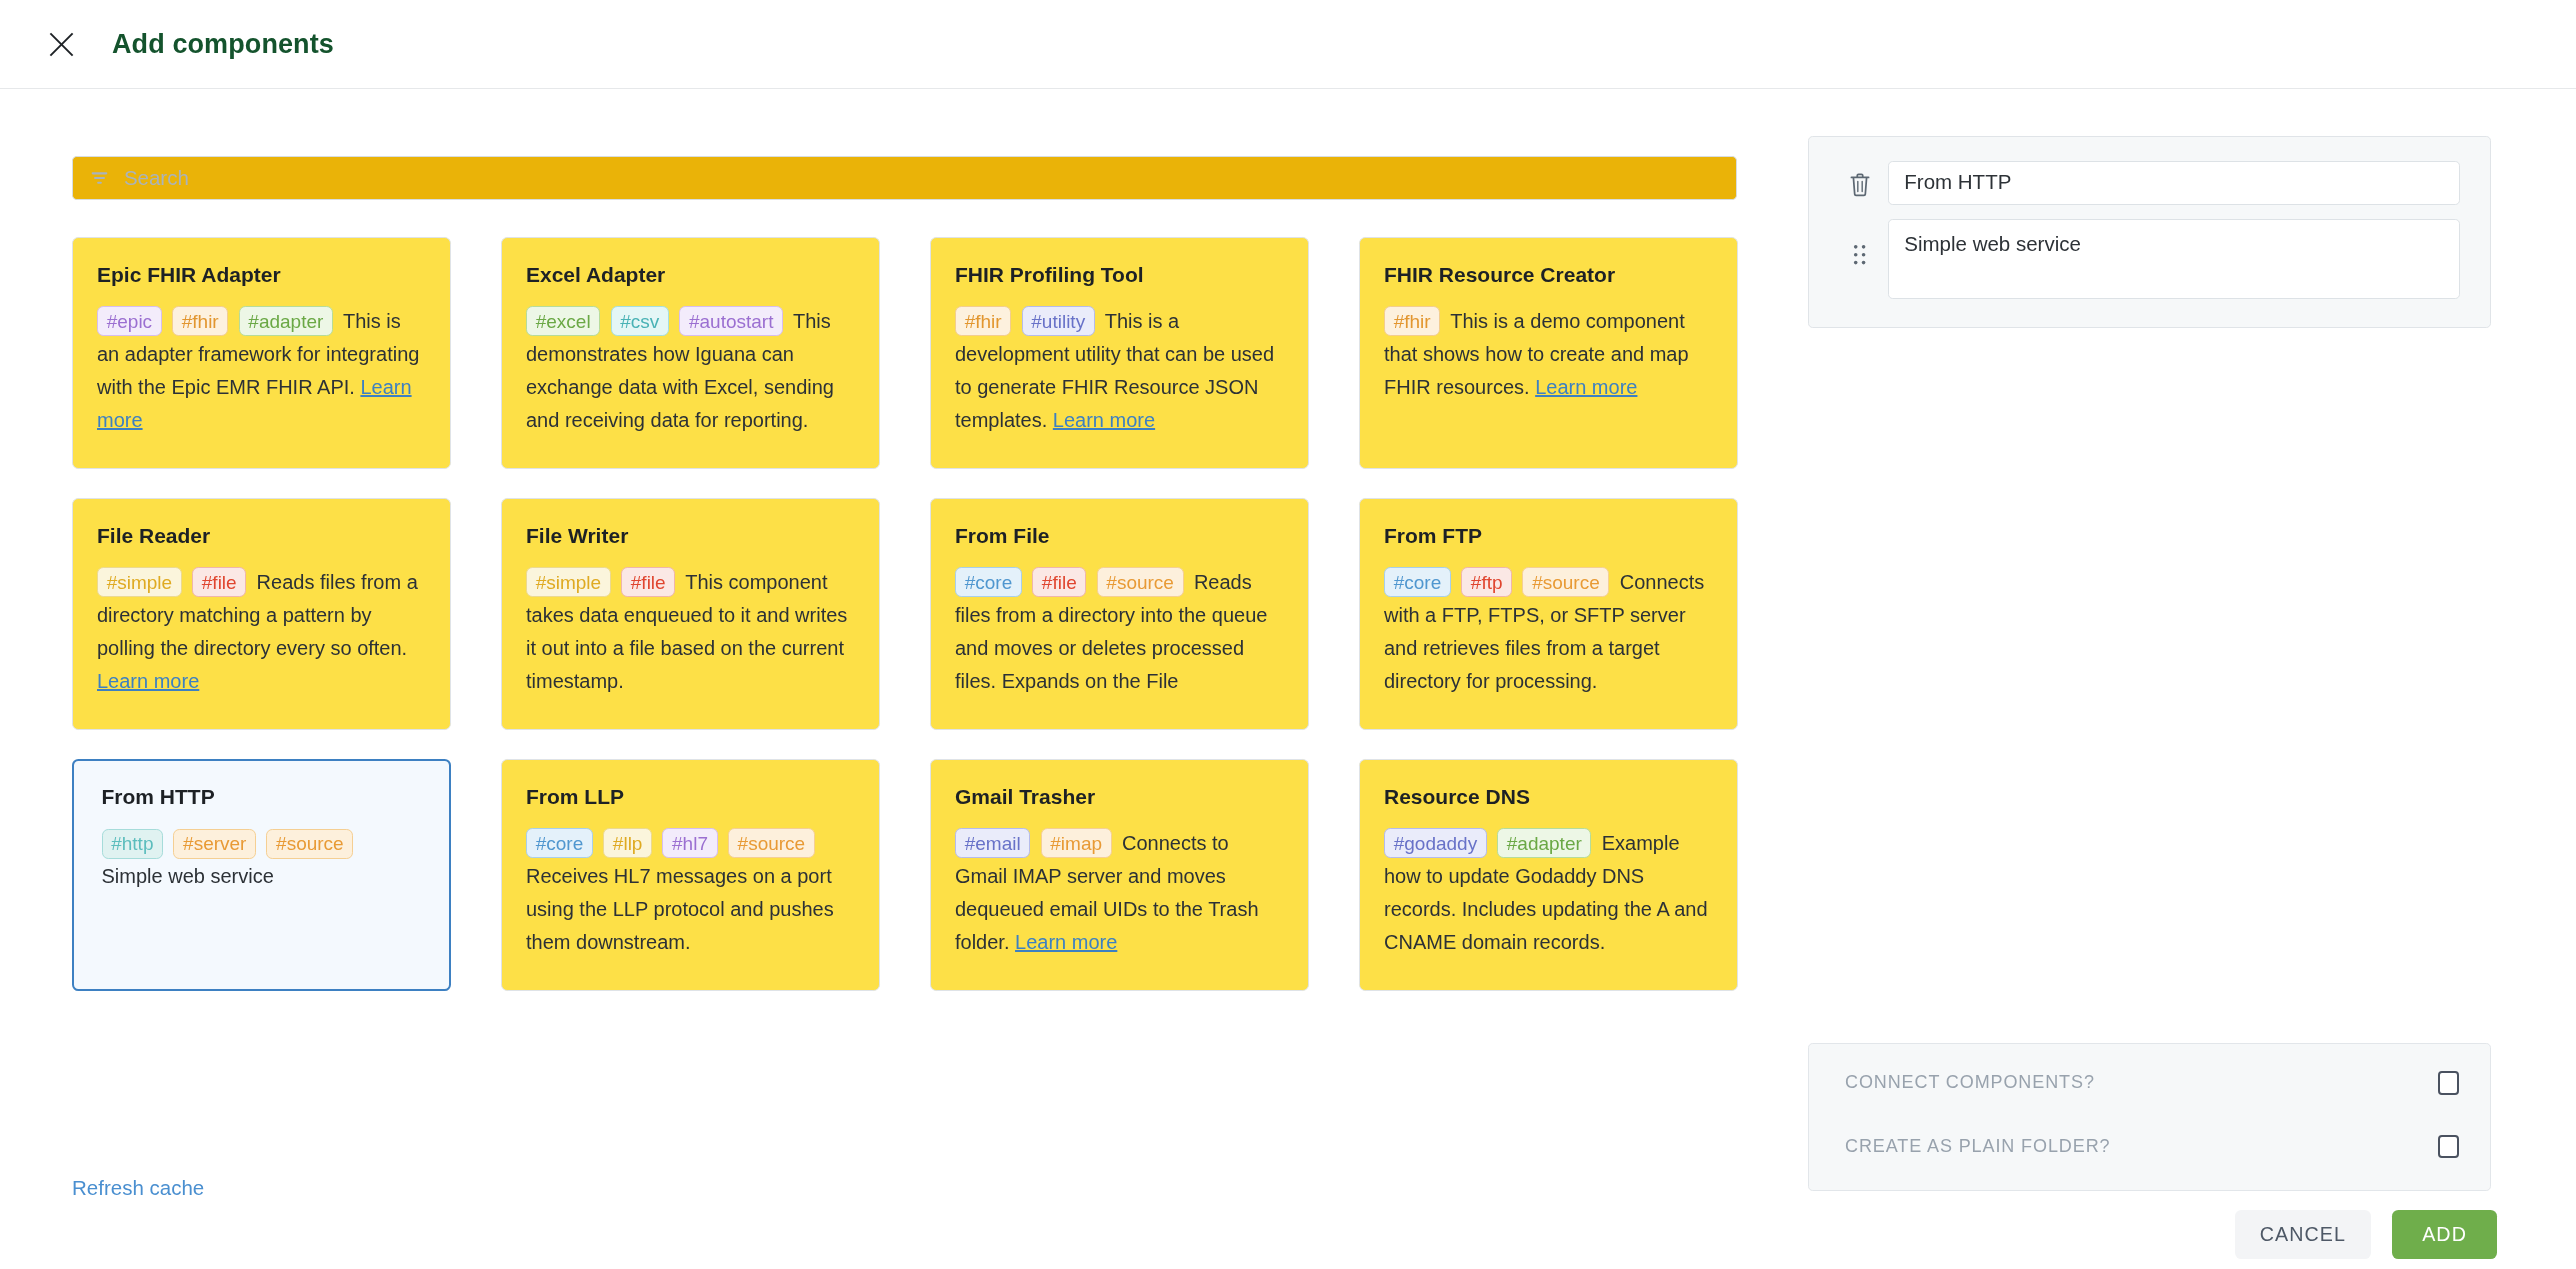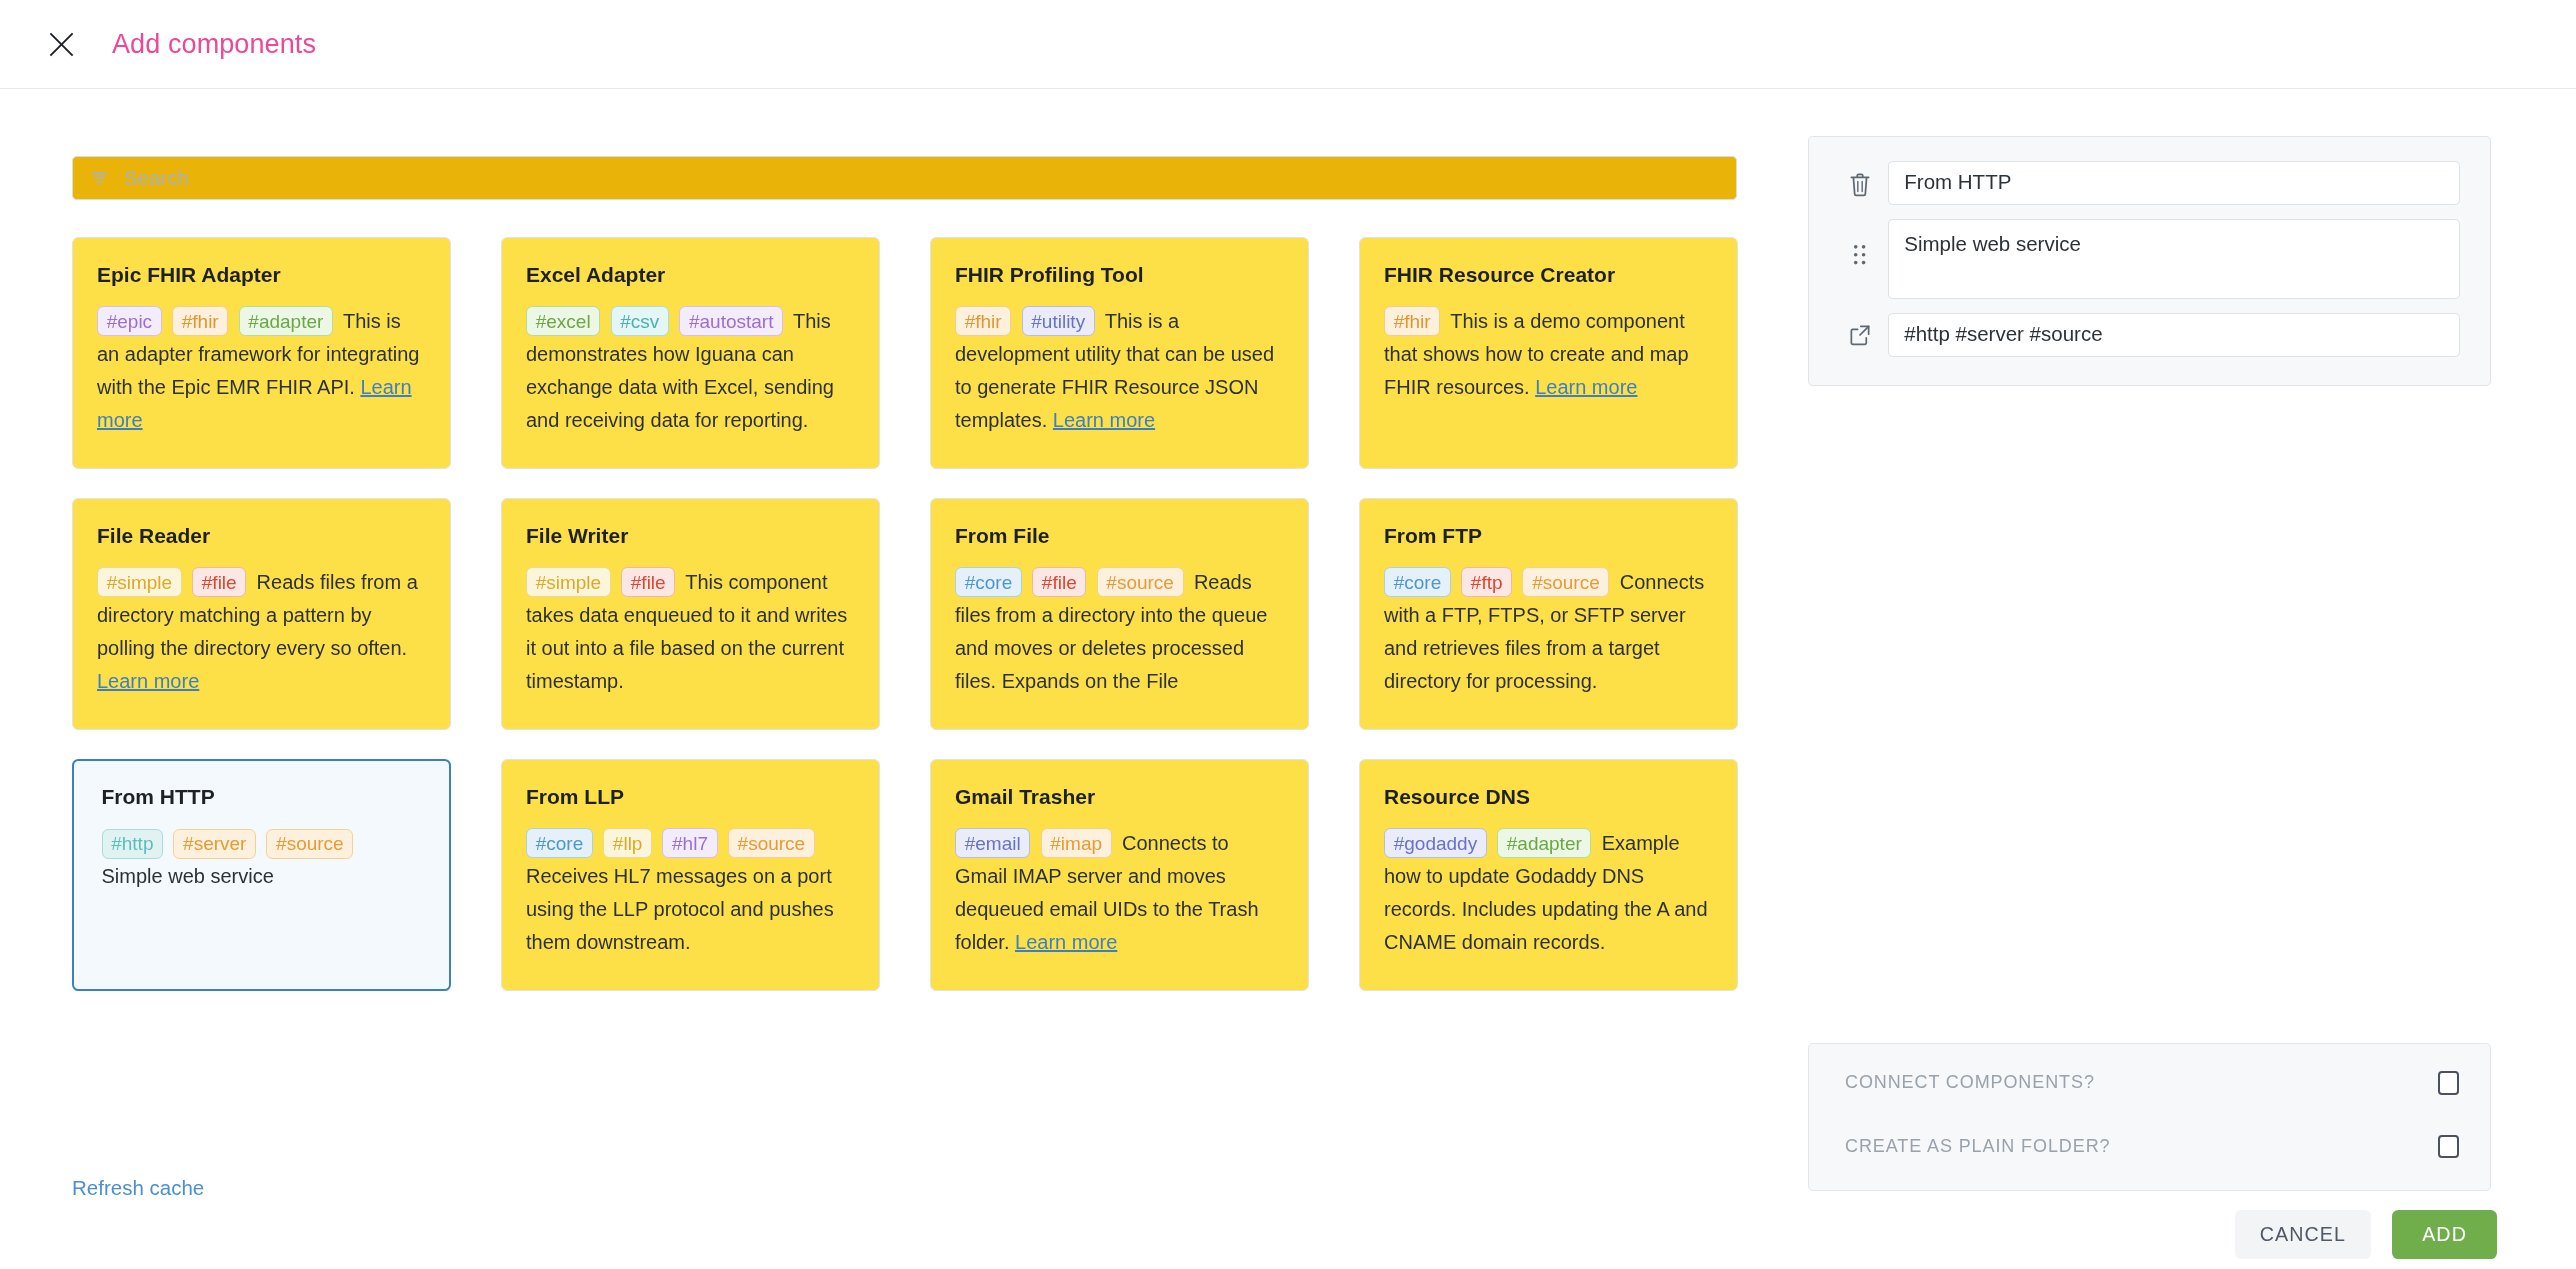--- a/index.html
+++ b/index.html
@@ -22,22 +22,22 @@
   }
   .close-btn {
     width: 46px; height: 46px;
     display: flex; align-items: center; justify-content: center;
     cursor: pointer;
     margin-right: 28px;
   }
   .close-btn svg { display: block; }
   .page-title {
     font-size: 27px;
-    font-weight: normal;
-    color: #ec4899;
+    font-weight: bold;
+    color: #14532d;
     letter-spacing: 0.1px;
   }
 
   
   .body-wrap {
     display: flex;
     height: 1179px;
     padding: 0;
   }
   .left-pane {
@@ -373,32 +373,20 @@
               <circle cx="6" cy="16" r="2.3" fill="#5d6873"></circle>
               <circle cx="16" cy="16" r="2.3" fill="#5d6873"></circle>
               <circle cx="6" cy="26" r="2.3" fill="#5d6873"></circle>
               <circle cx="16" cy="26" r="2.3" fill="#5d6873"></circle>
             </svg>
           </span>
         </div>
         <textarea class="detail-field desc" style="">Simple web service</textarea>
       </div>
 
-      <div class="detail-row">
-        <div class="detail-icon">
-          <span>
-            <svg width="22" height="22" viewBox="0 0 28 28">
-              <path d="M15 3 h10 v10" fill="none" stroke="#5d6873" stroke-width="2.2" stroke-linecap="round" stroke-linejoin="round"></path>
-              <path d="M25 3 L14 14" fill="none" stroke="#5d6873" stroke-width="2.2" stroke-linecap="round"></path>
-              <path d="M22 17.5 V24 a1.8 1.8 0 0 1-1.8 1.8 H4.8 A1.8 1.8 0 0 1 3 24 V8.6 a1.8 1.8 0 0 1 1.8-1.8 H11" fill="none" stroke="#5d6873" stroke-width="2.2" stroke-linecap="round" stroke-linejoin="round"></path>
-            </svg>
-          </span>
-        </div>
-        <input class="detail-field tags" type="text" value="#http #server #source" style="">
-      </div>
     </div>
 
     <div class="options-card" id="options-card">
         <div class="option-row">
           <div class="option-label">CONNECT COMPONENTS?</div>
           <div class="checkbox"></div>
         </div>
         <div class="option-row">
           <div class="option-label">CREATE AS PLAIN FOLDER?</div>
           <div class="checkbox"></div>

